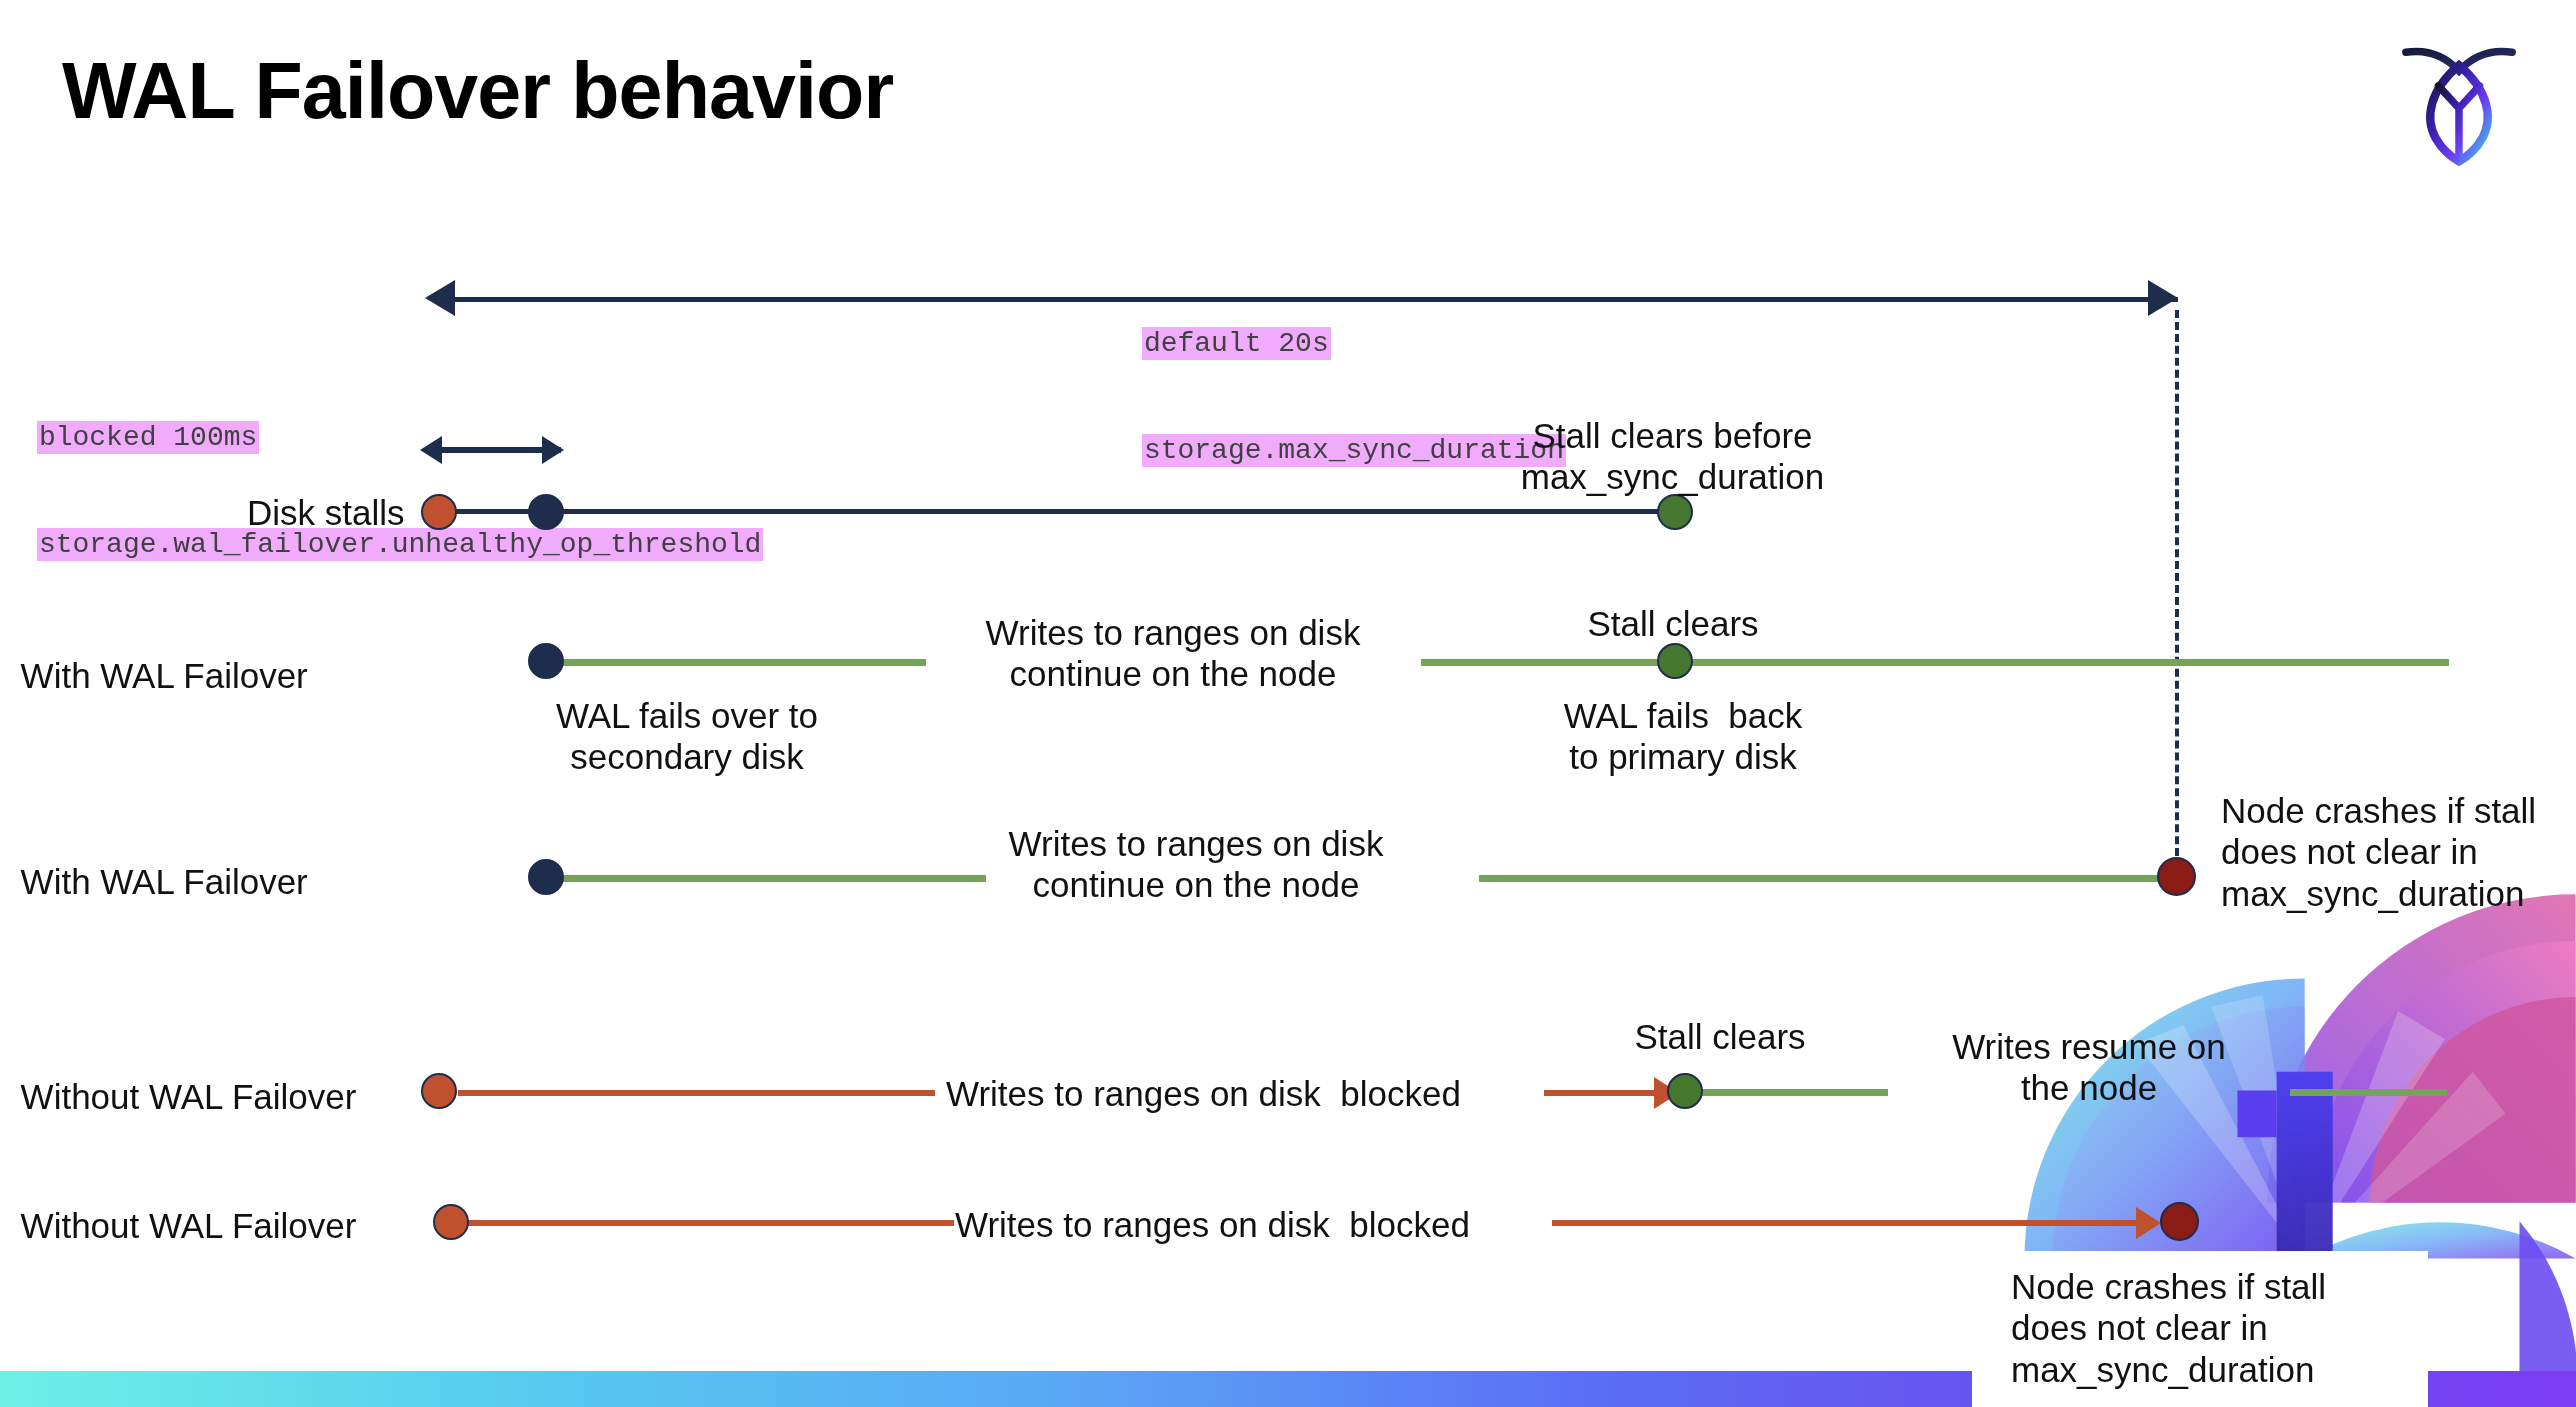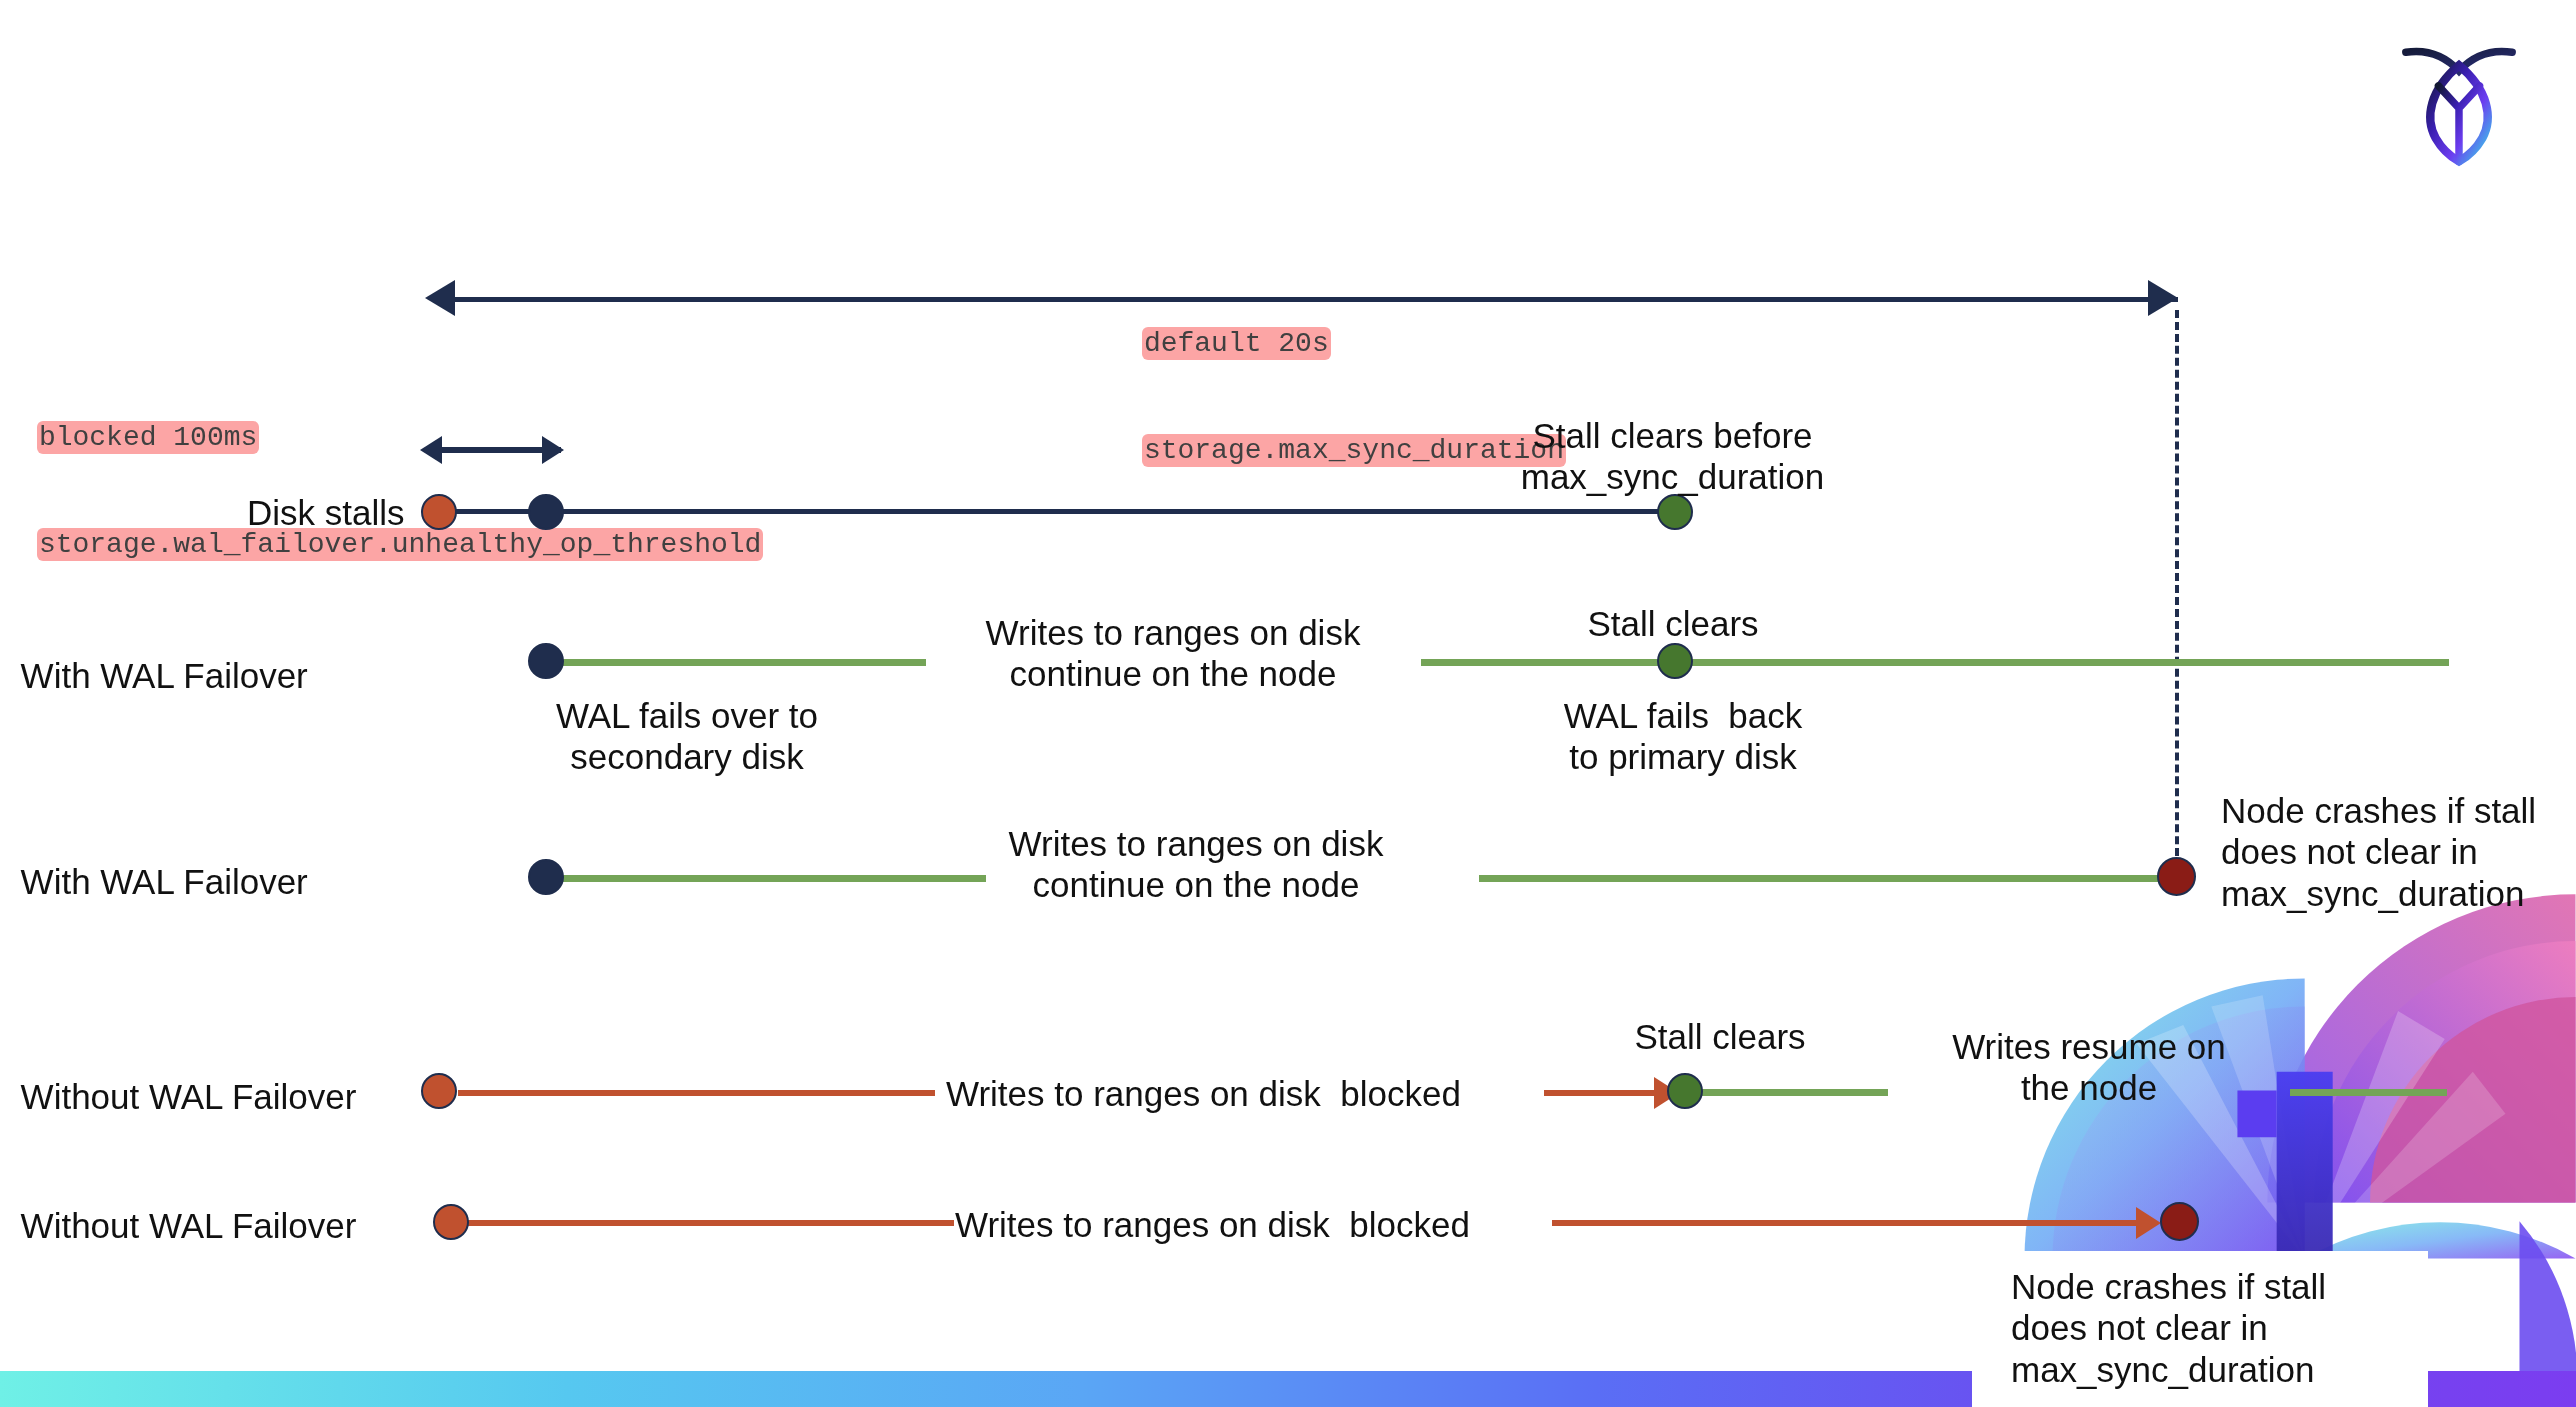--- a/index.html
+++ b/index.html
@@ -28,21 +28,21 @@
   #logo{left:2389px;top:28px;width:140px;height:140px;}
 
   
   .code{
     font-family:"Liberation Mono", monospace;
     font-size:28px;
     color:#404040;
     white-space:pre;
     line-height:1.28;
   }
-  .code span{background:#fca5a5;padding:0.9px 1.9px;border-radius:6px;}
+  .code span{background:#f0abfc;padding:0.9px 1.9px;}
 
   
   .dtext{
     font-size:35px;
     color:#111111;
     line-height:1.18;
     white-space:pre;
   }
   .dtext.c{text-align:center;}
   .dtext.l{text-align:left;}
@@ -136,20 +136,21 @@
 
       <path d="M300,200 L360,200 L360,560 L300,560 Z" fill="url(#gE)" opacity="0.95"></path>
       <path d="M258,220 L300,220 L300,270 L258,270 Z" fill="#5b3df0"></path>
 
       <path d="M560,360 A260,260 0 0 1 620,560 L560,560 Z" fill="#6b4df0" opacity="0.9"></path>
     </svg>
   </div>
 
   <div id="bottomstrip" class="abs"></div>
 
+  <div id="title" class="abs">WAL Failover behavior</div>
 
   <div id="logo" class="abs">
     <svg width="140" height="140" viewBox="0 0 150 150" xmlns="http://www.w3.org/2000/svg">
       <defs>
         <linearGradient id="lg1" x1="0" y1="0" x2="1" y2="1">
           <stop offset="0%" stop-color="#111733"></stop>
           <stop offset="35%" stop-color="#3a1fb0"></stop>
           <stop offset="65%" stop-color="#6c3df0"></stop>
           <stop offset="100%" stop-color="#35d8e8"></stop>
         </linearGradient>

